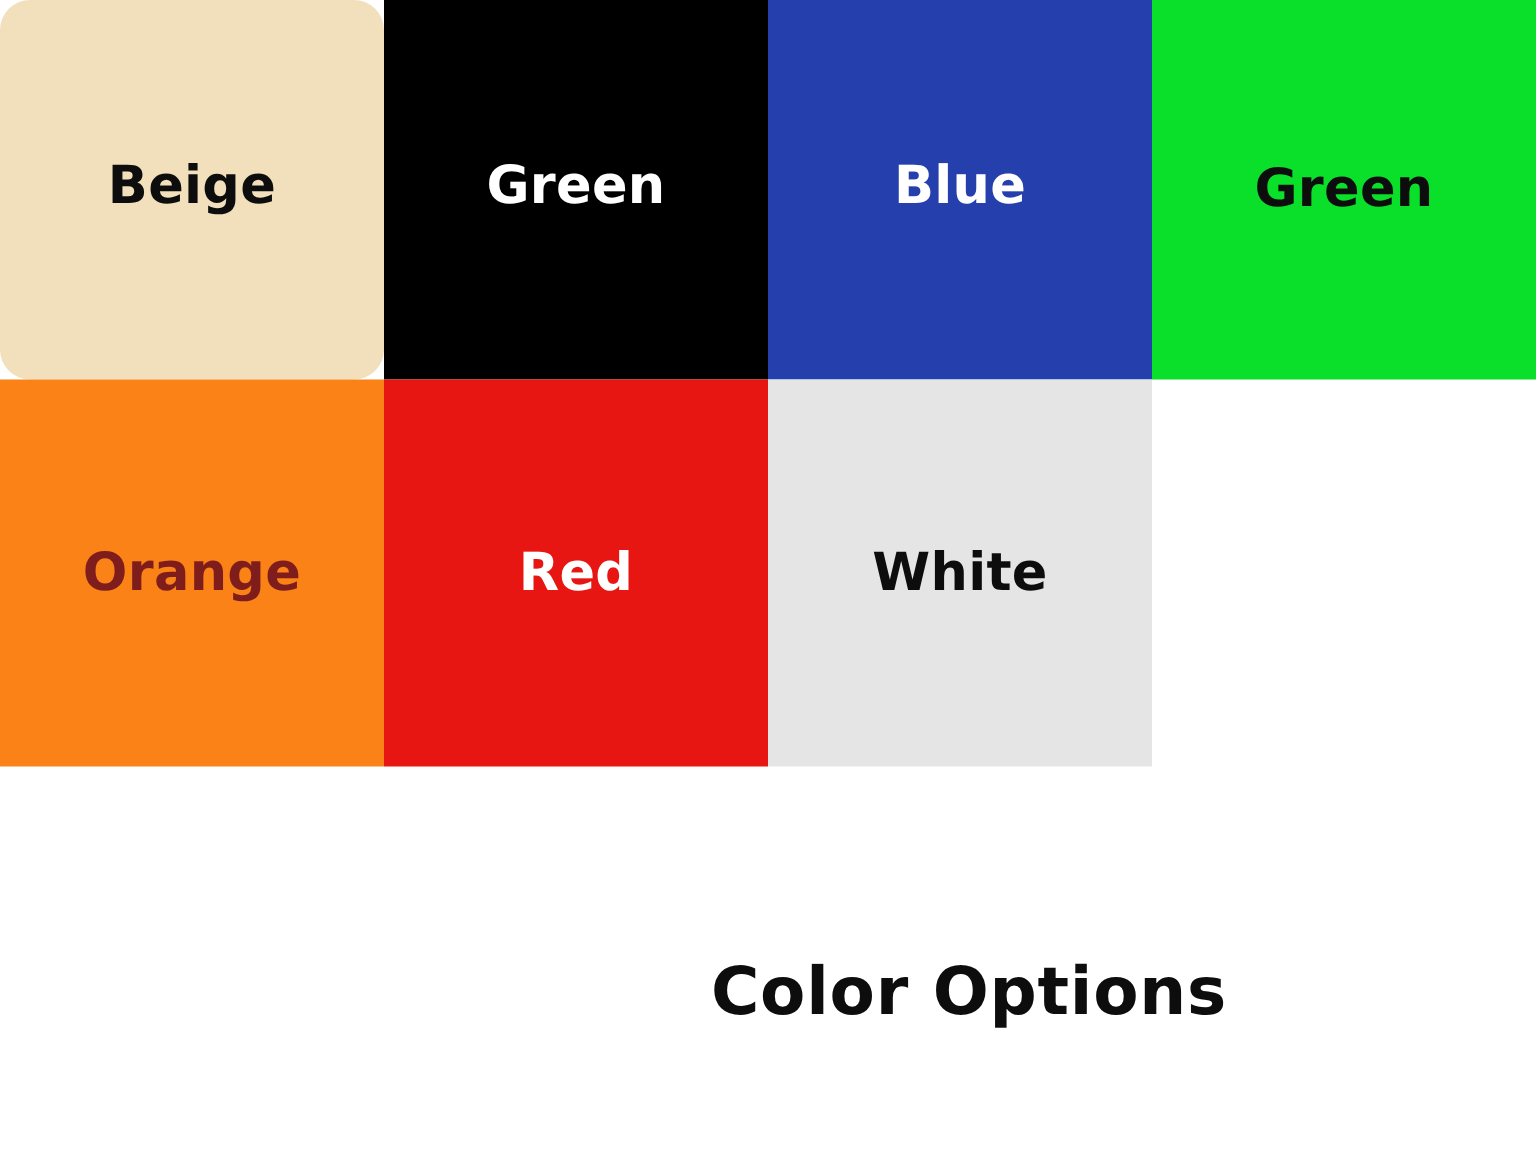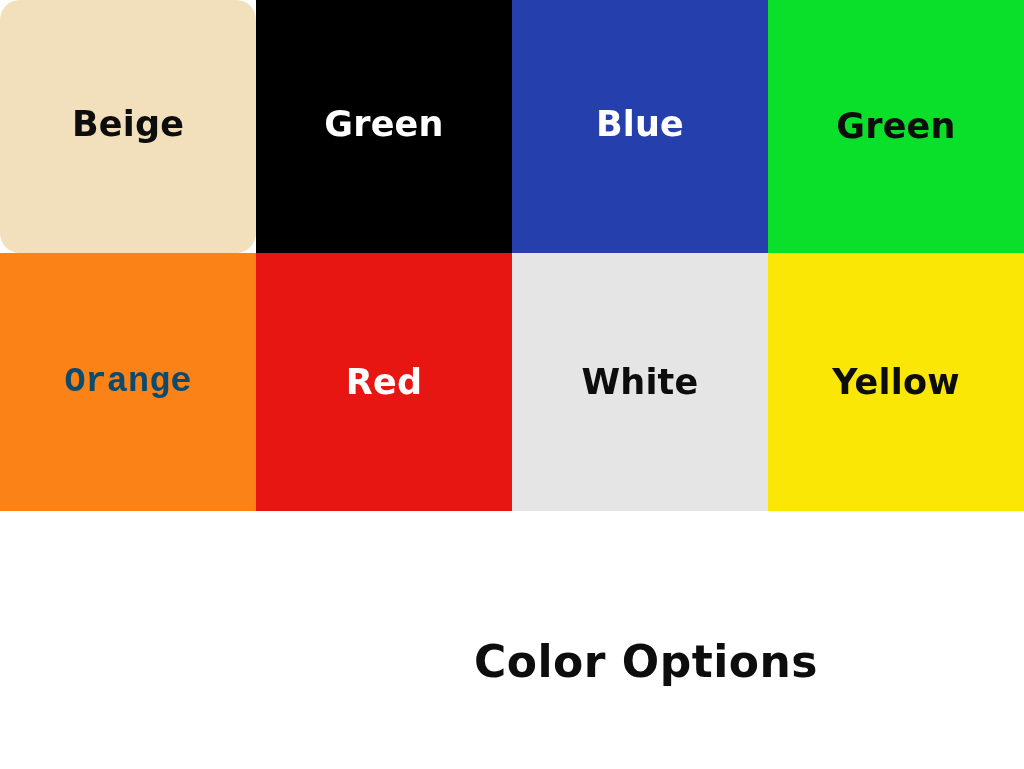--- a/index.html
+++ b/index.html
@@ -84,33 +84,30 @@
 
   <div class="swatch row-1" style="background-color: rgb(37, 64, 172); color: rgb(255, 255, 255);">
     <span class="swatch-label">Blue</span>
   </div>
 
 
   <div class="swatch row-2" style="background-color: rgb(10, 224, 42); color: rgb(13, 13, 13);">
     <span class="swatch-label">Green</span>
   </div>
 
-  <div class="swatch row-2" style="background-color: rgb(250, 130, 22); color: #0c4a6e; font-family: Liberation Mono, monospace;">
+  <div class="swatch row-2" style="background-color: rgb(250, 130, 22); color: #7f1d1d;">
     <span class="swatch-label">Orange</span>
   </div>
 
   <div class="swatch row-2" style="background-color: rgb(232, 22, 19); color: rgb(255, 255, 255);">
     <span class="swatch-label">Red</span>
   </div>
 
   <div class="swatch row-2" style="background-color: #e5e5e5; color: rgb(13, 13, 13);">
     <span class="swatch-label">White</span>
   </div>
 
-  <div class="swatch row-3" style="background-color: rgb(250, 231, 6); color: rgb(13, 13, 13);">
-    <span class="swatch-label">Yellow</span>
-  </div>
 
   <div class="title-cell">
     <span class="page-title">Color Options</span>
   </div>
 
 </div>
 
 </body></html>

